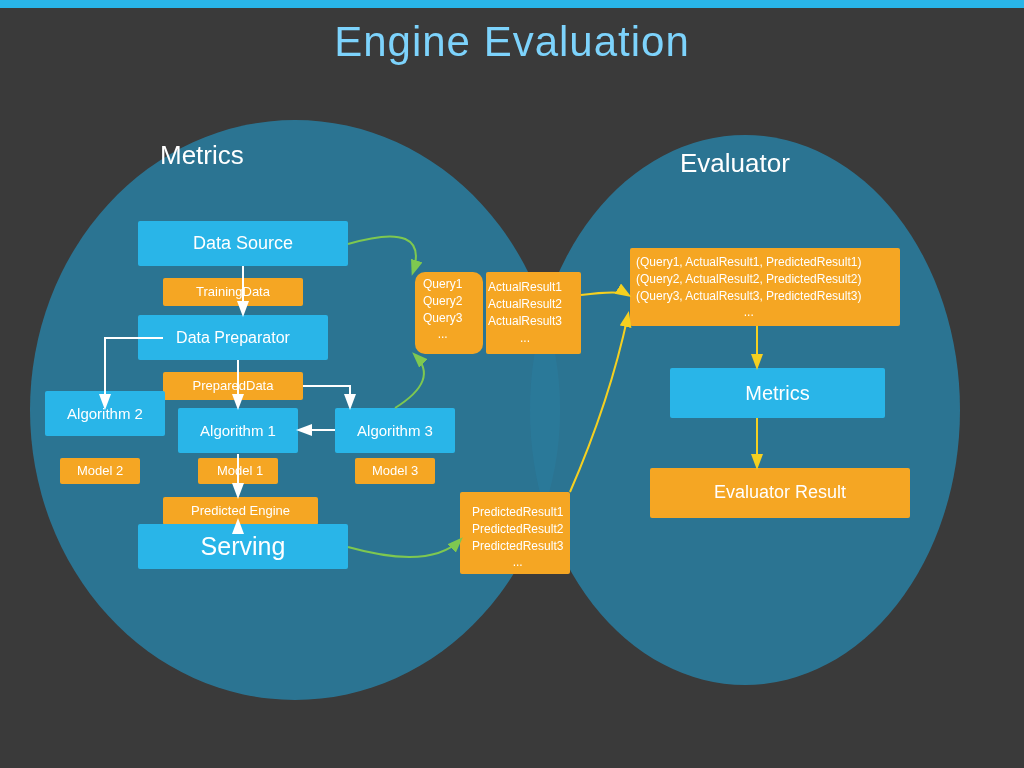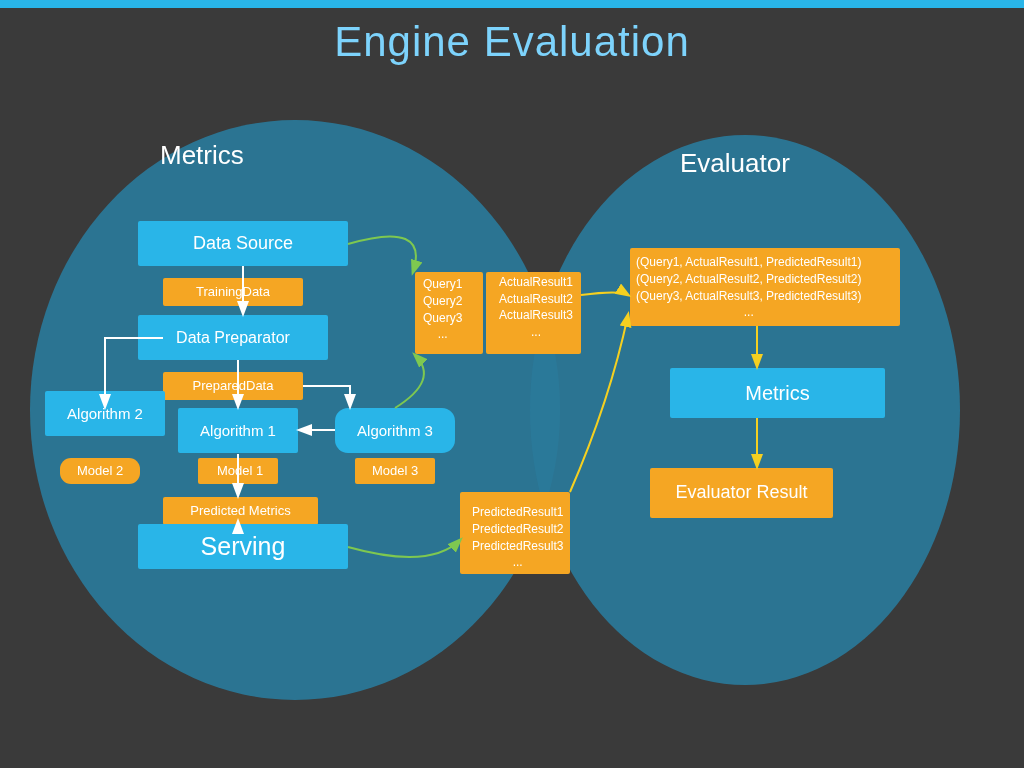--- a/index.html
+++ b/index.html
@@ -148,42 +148,42 @@
 <div class="blue-box" style="left:138px; top:221px; width:210px; height:45px; font-size:18px;">Data Source</div>
 
 <div class="orange-box" style="left:163px; top:278px; width:140px; height:28px; font-size:13px;">TrainingData</div>
 
 <div class="blue-box" style="left:138px; top:315px; width:190px; height:45px; font-size:16px;">Data Preparator</div>
 
 <div class="orange-box" style="left:163px; top:372px; width:140px; height:28px; font-size:13px;">PreparedData</div>
 
 <div class="blue-box" style="left:45px; top:391px; width:120px; height:45px; font-size:15px;">Algorithm 2</div>
 
-<div class="orange-box" style="left:60px; top:458px; width:80px; height:26px; font-size:13px;border-radius:11px;">Model 2</div>
+<div class="orange-box" style="left:60px; top:458px; width:80px; height:26px; font-size:13px;">Model 2</div>
 
 <div class="blue-box" style="left:178px; top:408px; width:120px; height:45px; font-size:15px;">Algorithm 1</div>
 
 <div class="orange-box" style="left:198px; top:458px; width:80px; height:26px; font-size:13px;padding-left:12px;">Model 1</div>
 
-<div class="blue-box" style="left:335px; top:408px; width:120px; height:45px; font-size:15px;border-radius:13px;">Algorithm 3</div>
+<div class="blue-box" style="left:335px; top:408px; width:120px; height:45px; font-size:15px;">Algorithm 3</div>
 
 <div class="orange-box" style="left:355px; top:458px; width:80px; height:26px; font-size:13px;">Model 3</div>
 
-<div class="orange-box" style="left:163px; top:497px; width:155px; height:28px; font-size:13px;">Predicted Metrics</div>
+<div class="orange-box" style="left:163px; top:497px; width:155px; height:28px; font-size:13px;">Predicted Engine</div>
 
 <div class="blue-box" style="left:138px; top:524px; width:210px; height:45px; font-size:25px;">Serving</div>
 
-<div class="orange-box" style="left:415px; top:272px; width:68px; height:82px; font-size:12px; justify-content:flex-start; align-items:flex-start; ">
+<div class="orange-box" style="left:415px; top:272px; width:68px; height:82px; font-size:12px; justify-content:flex-start; align-items:flex-start; border-radius:10px;">
   <span style="white-space:pre; font-size:12px;">Query1
 Query2
 Query3
 ...</span>
 </div>
 
-<div class="orange-box" style="left:486px; top:272px; width:95px; height:82px; font-size:12px; justify-content:flex-start; align-items:flex-end; padding:13px;">
+<div class="orange-box" style="left:486px; top:272px; width:95px; height:82px; font-size:12px; justify-content:flex-start; align-items:center; padding:2px;">
   <span style="white-space:pre; font-size:12px;">ActualResult1
 ActualResult2
 ActualResult3
 ...</span>
 </div>
 
 <div class="orange-box" style="left:460px; top:492px; width:110px; height:82px; font-size:12px; justify-content:flex-start; align-items:flex-start; padding:12px;">
   <span style="white-space:pre; font-size:12px;">PredictedResult1
 PredictedResult2
 PredictedResult3
@@ -192,21 +192,21 @@
 
 <div class="orange-box" style="left:630px; top:248px; width:270px; height:78px; font-size:12px; justify-content:flex-start; align-items:flex-start; padding:6px;">
   <span style="white-space:pre; font-size:12px;">(Query1, ActualResult1, PredictedResult1)
 (Query2, ActualResult2, PredictedResult2)
 (Query3, ActualResult3, PredictedResult3)
 ...</span>
 </div>
 
 <div class="blue-box" style="left:650px; top:368px; width:215px; height:50px; font-size:20px;margin-left:20px;">Metrics</div>
 
-<div class="orange-box" style="left:650px; top:468px; width:183px; height:50px; font-size:18px;">Evaluator Result</div>
+<div class="orange-box" style="left:650px; top:468px; width:260px; height:50px; font-size:18px;">Evaluator Result</div>
 
 <svg class="arrows-svg">
   <defs>
     <marker id="arrowWhite" markerWidth="8" markerHeight="8" refX="6" refY="3" orient="auto">
       <path d="M0,0 L0,6 L8,3 z" fill="white"></path>
     </marker>
     <marker id="arrowGreen" markerWidth="8" markerHeight="8" refX="6" refY="3" orient="auto">
       <path d="M0,0 L0,6 L8,3 z" fill="#7ec850"></path>
     </marker>
     <marker id="arrowYellow" markerWidth="8" markerHeight="8" refX="6" refY="3" orient="auto">

